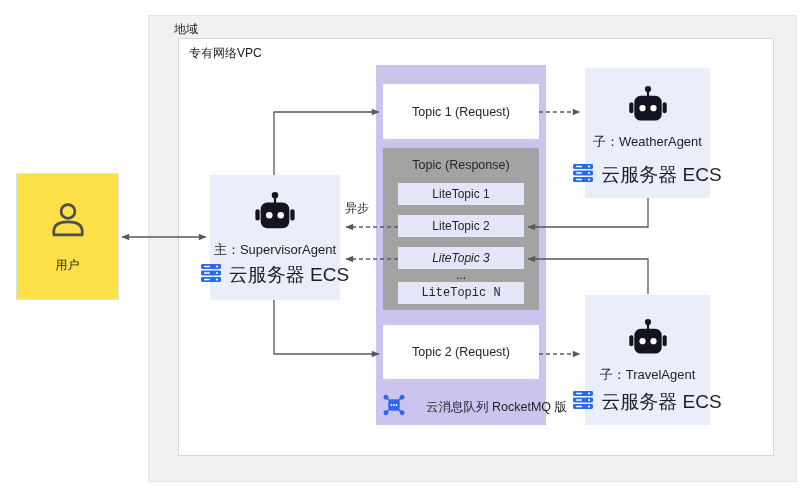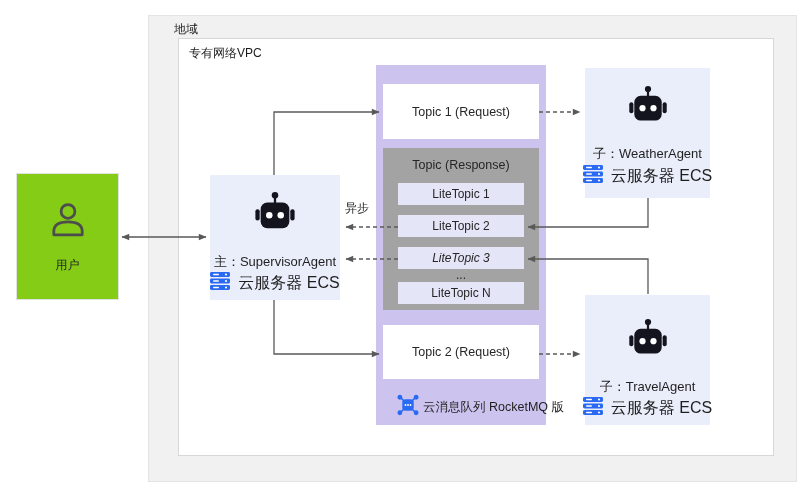--- a/index.html
+++ b/index.html
@@ -3,45 +3,45 @@
 <meta charset="utf-8">
 <style>
   html,body{margin:0;padding:0;background:#fff;}
   body{font-family:"Liberation Sans","DejaVu Sans",sans-serif;color:#1f1f1f;}
   .canvas{position:relative;width:805px;height:495px;background:#fff;overflow:hidden;}
   .abs{position:absolute;}
   .region-box{left:148px;top:15px;width:649px;height:467px;background:#f1f1f2;border:1px solid #e4e4e5;box-sizing:border-box;}
   .region-label{padding:5px 0 0 25px;font-size:12px;color:#1a1a1a;}
   .vpc-box{left:178px;top:38px;width:596px;height:418px;background:#fff;border:1px solid #d7d7d9;box-sizing:border-box;}
   .vpc-label{padding:6px 0 0 10px;font-size:12px;color:#1a1a1a;}
-  .user-box{left:16px;top:173px;width:103px;height:127px;background:#84cc16;border:1px solid #e1e1e1;box-sizing:border-box;
+  .user-box{left:16px;top:173px;width:103px;height:127px;background:#fde047;border:1px solid #e1e1e1;box-sizing:border-box;
             display:flex;flex-direction:column;align-items:center;justify-content:center;}
   .user-label{margin-top:10px;font-size:12px;color:#262626;}
   .agent-box{background:#eaedfa;display:flex;flex-direction:column;align-items:center;box-sizing:border-box;}
   .sup-box{left:210px;top:175px;width:130px;height:125px;padding-top:15px;}
   .wx-box{left:585px;top:68px;width:125px;height:130px;padding-top:16px;}
   .tr-box{left:585px;top:295px;width:125px;height:130px;padding-top:22px;}
-  .agent-name{margin-top:15px;font-size:13px;color:#1f1f1f;white-space:nowrap;}
+  .agent-name{margin-top:3px;font-size:13px;color:#1f1f1f;white-space:nowrap;}
   .ecs-row{margin-top:auto;margin-bottom:12px;display:flex;align-items:center;gap:8px;}
   .wx-box .ecs-row,.tr-box .ecs-row{margin-bottom:10px;}
-  .ecs-label{font-size:16px;color:#1f1f1f;white-space:nowrap;}
+  .ecs-label{font-size:19px;color:#1f1f1f;white-space:nowrap;}
   .mq-container{left:376px;top:65px;width:170px;height:360px;background:#cdc3ef;}
   .topic{position:absolute;left:7px;width:156px;background:#fff;display:flex;align-items:center;justify-content:center;
          font-size:12.5px;color:#262626;}
   .topic1{top:19px;height:55px;}
   .topic2{top:260px;height:54px;}
   .resp-box{position:absolute;left:7px;top:83px;width:156px;height:162px;background:#a3a3a3;box-sizing:border-box;}
   .resp-title{margin-top:10px;text-align:center;font-size:12.5px;color:#262626;}
   .lt-rows{margin-top:11px;}
   .lt-row{margin:0 15px 10px 15px;height:22px;background:#e4e5f7;display:flex;align-items:center;justify-content:center;
           font-size:12px;color:#262626;}
   .lt-row.tight{margin-bottom:4px;font-style:italic;}
   .lt-ellipsis{height:8px;line-height:5px;text-align:center;font-size:12px;color:#262626;margin-bottom:1px;}
-  .lt-last{margin-bottom:0;}
-  .mq-label-row{position:absolute;left:20px;top:328px;display:flex;align-items:center;gap:3px;text-align:center;}
+  .lt-last{margin-bottom:0;font-family:Liberation Mono, monospace;}
+  .mq-label-row{position:absolute;left:6px;top:328px;display:flex;align-items:center;gap:20px;text-align:center;}
   .mq-product{font-size:12.5px;color:#1f1f1f;white-space:nowrap;}
   .async-label{left:345px;top:200px;font-size:12px;color:#262626;}
   .arrows{position:absolute;left:0;top:0;pointer-events:none;}
 </style>
 </head>
 <body>
 
 <div class="canvas">
 
   <div class="abs region-box">

